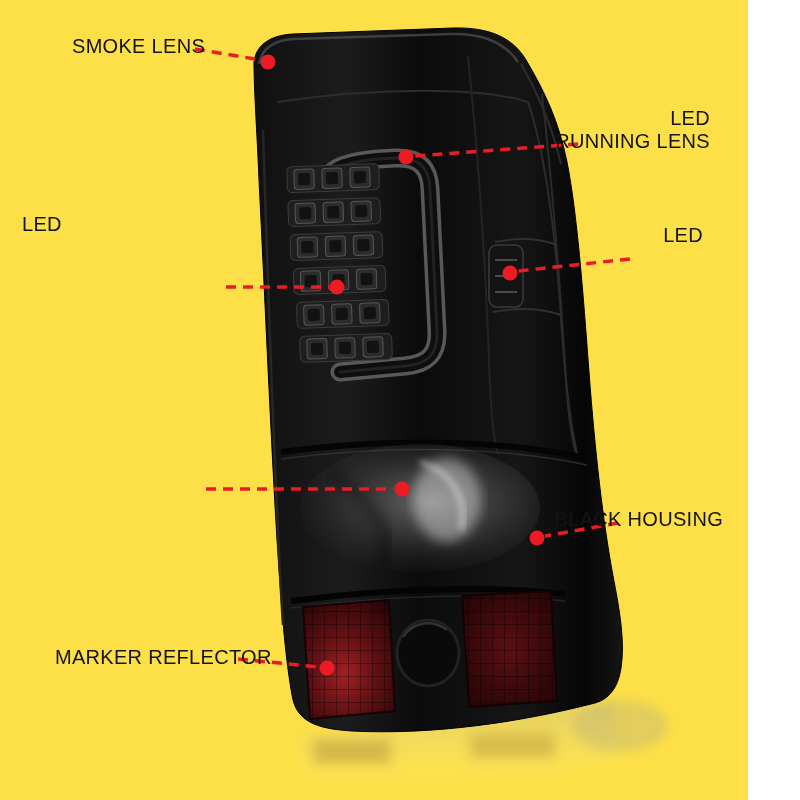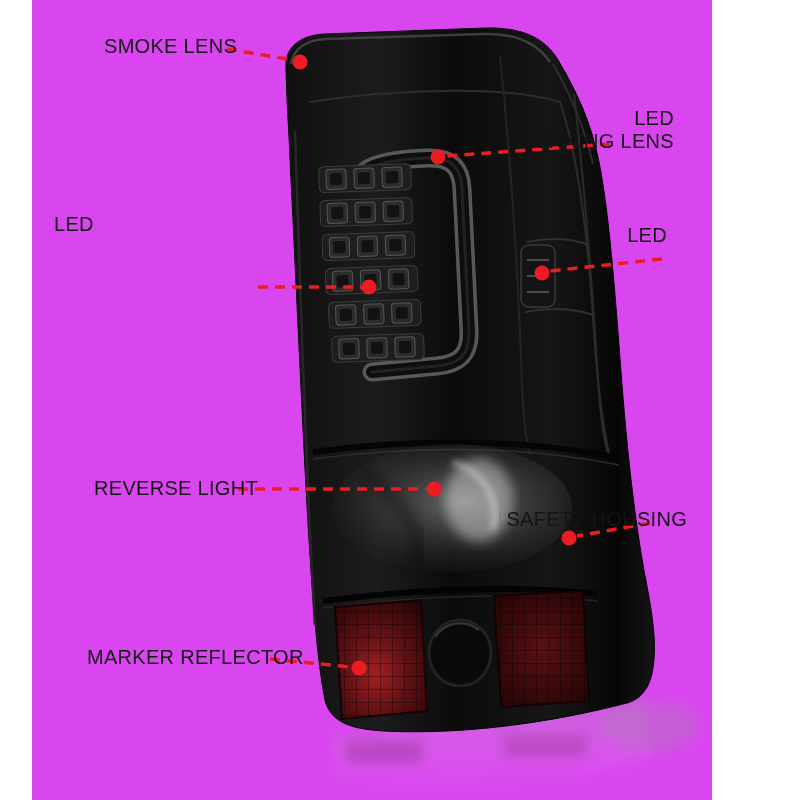--- a/index.html
+++ b/index.html
@@ -1,18 +1,18 @@
 <!DOCTYPE html>
 <html><head>
 <meta charset="utf-8">
 <style>
   html,body { margin:0; padding:0; background:#ffffff; }
   .stage {
-    position:relative; width:680px; height:800px; background:#d946ef;
-    overflow:hidden; font-family:"Liberation Sans","DejaVu Sans",sans-serif;margin-left:32px;
+    position:relative; width:748px; height:800px; background:#fde047;
+    overflow:hidden; font-family:"Liberation Sans","DejaVu Sans",sans-serif;
   }
   .art { position:absolute; left:0; top:0; }
   .label {
     position:absolute; font-size:20px; line-height:23px; color:#141414;
     letter-spacing:0.3px; white-space:nowrap; font-weight:400;
   }
   .label.right { text-align:right; }
   .ln { display:block; }
   .lead { stroke-width:3.5; stroke-dasharray:10 7; fill:none; }
   .dot  { stroke:none; }
@@ -179,25 +179,22 @@
   </div>
 
   <div class="label" style="left:22px; top:213px">
     <span class="ln">LED</span>
   </div>
 
   <div class="label right" style="right:45px; top:224px">
     <span class="ln">LED</span>
   </div>
 
-  <div class="label" style="left:62px; top:477px">
-    <span class="ln">REVERSE LIGHT</span>
-  </div>
 
   <div class="label right" style="right:25px; top:508px">
-    <span class="ln">SAFETY HOUSING</span>
+    <span class="ln">BLACK HOUSING</span>
   </div>
 
   <div class="label" style="left:55px; top:646px">
     <span class="ln">MARKER REFLECTOR</span>
   </div>
 
 </div>
 
 </body></html>

